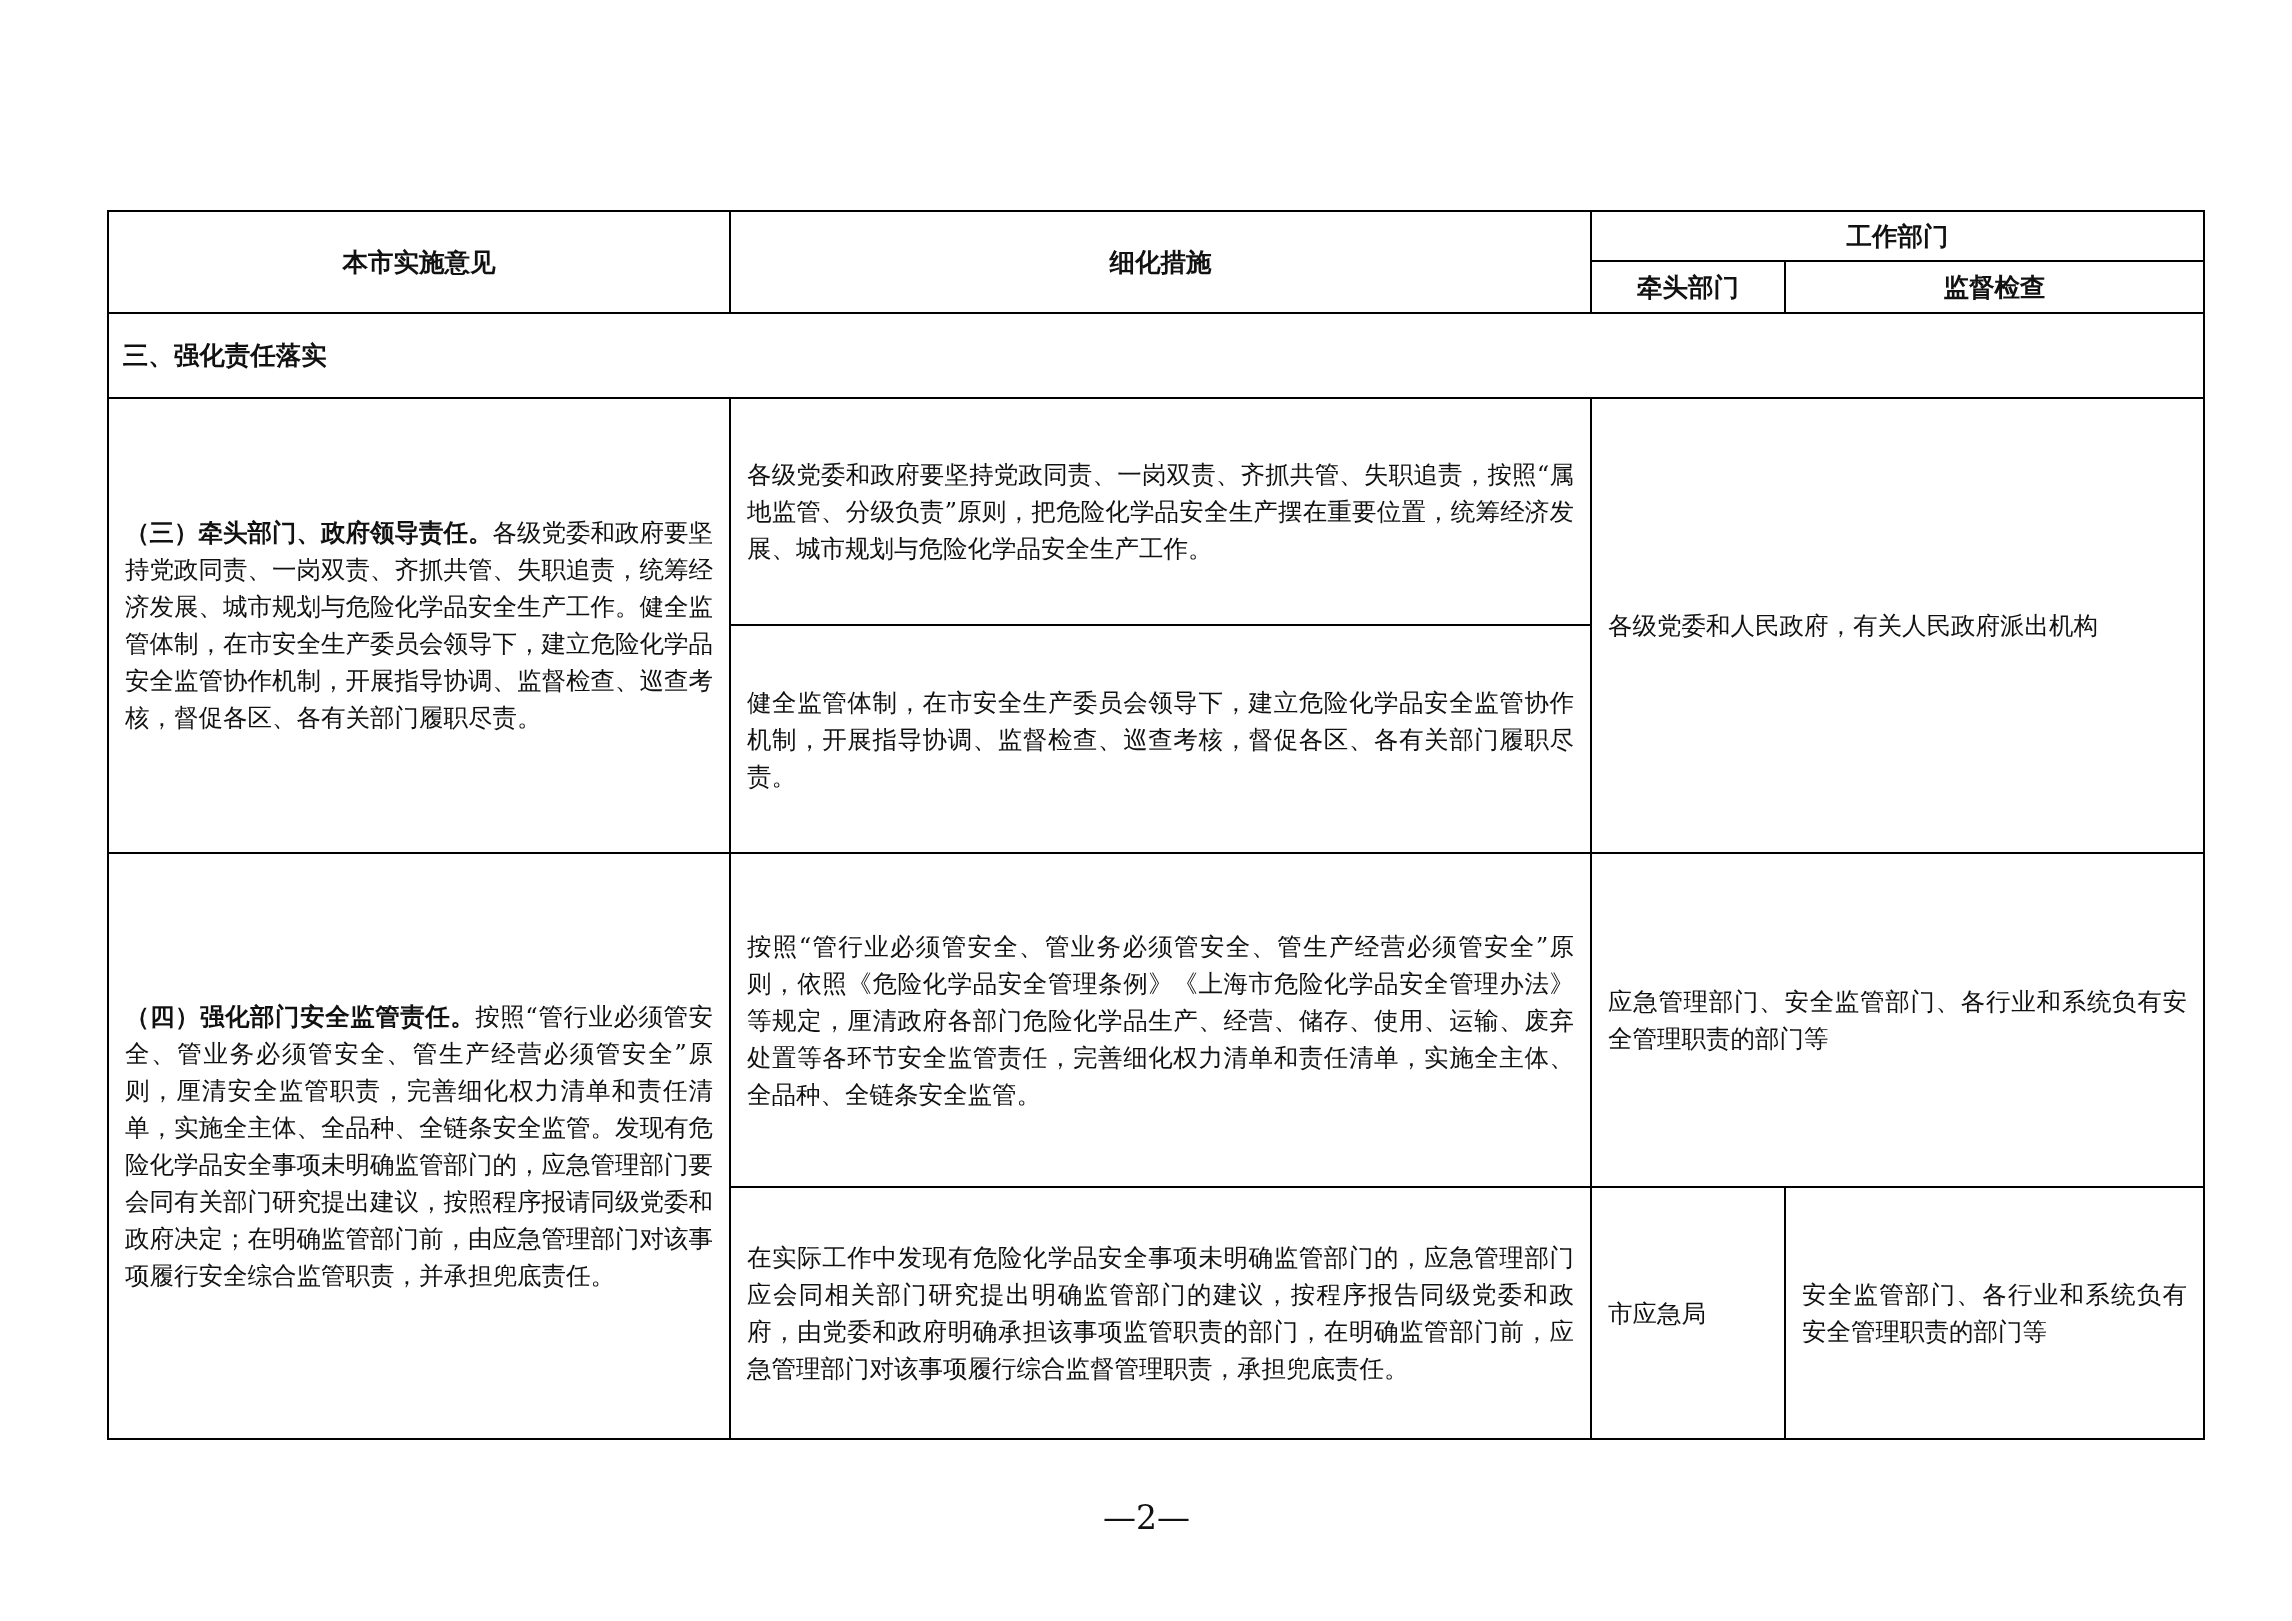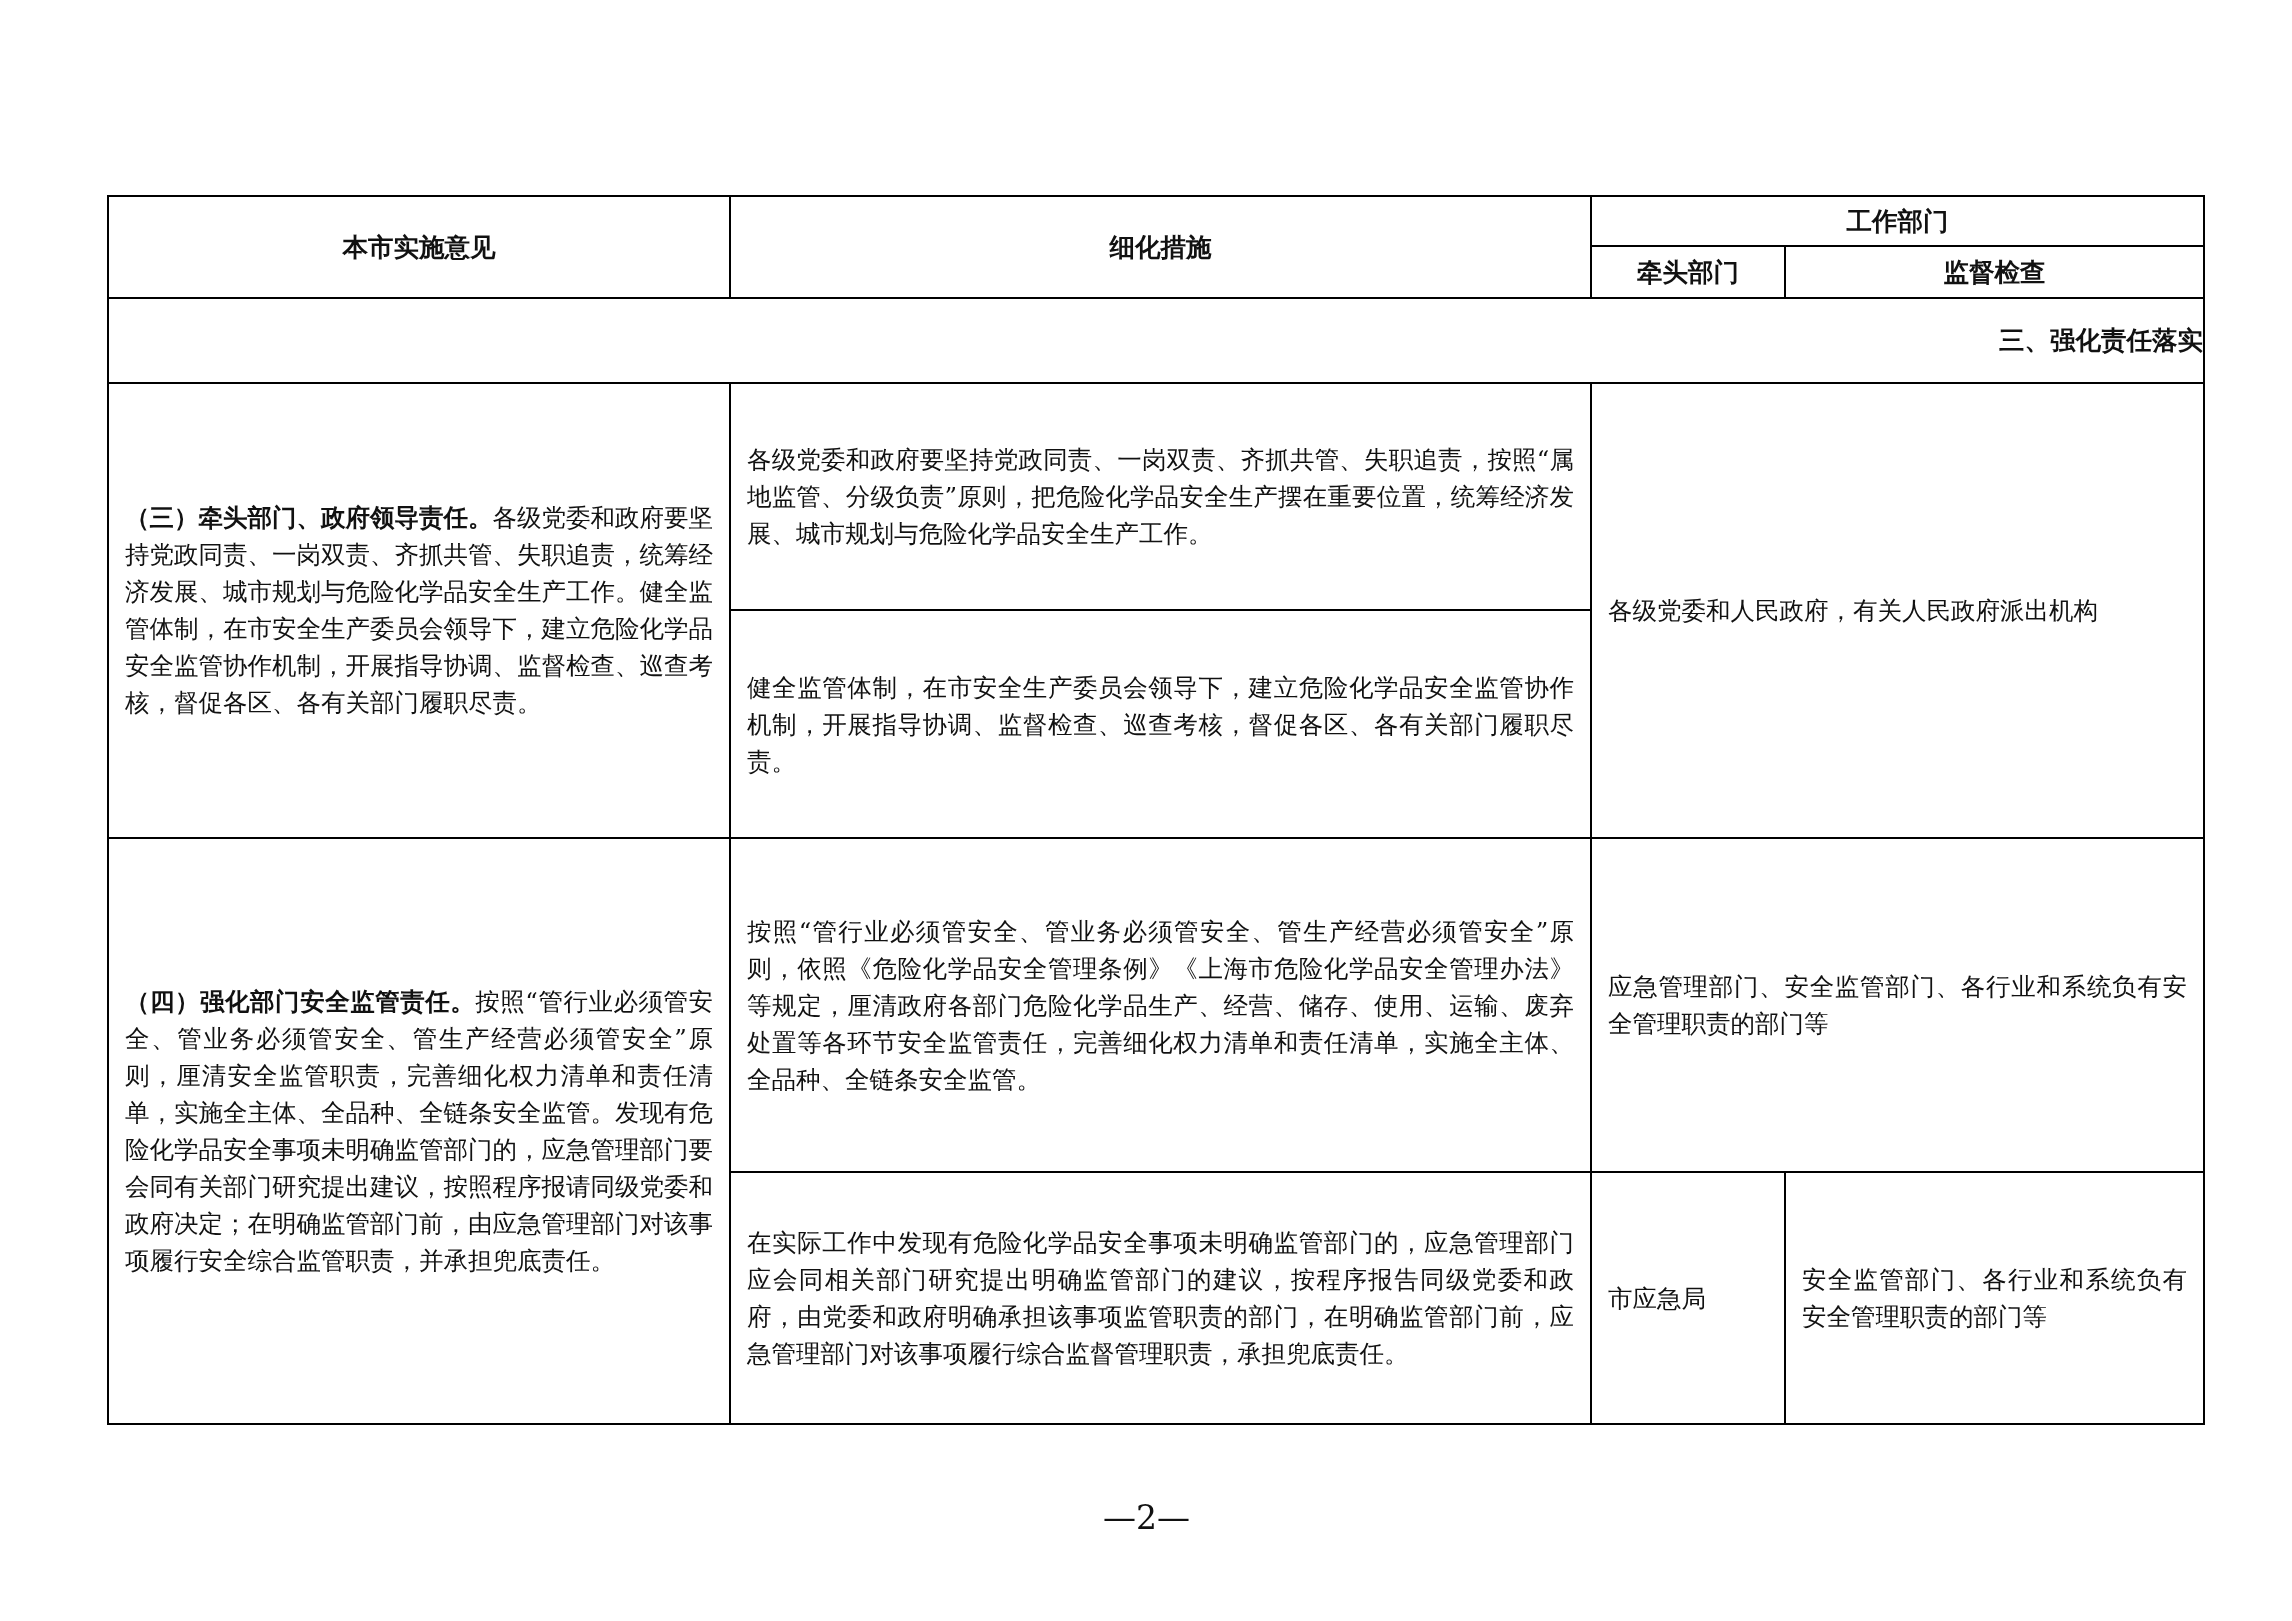--- a/index.html
+++ b/index.html
@@ -2,31 +2,31 @@
 <html><head>
 <meta charset="utf-8">
 <style>
   html, body { margin: 0; padding: 0; background: #ffffff; }
   body {
     width: 2293px; height: 1621px; position: relative; overflow: hidden;
     font-family: "DejaVu Serif", "Liberation Serif", serif;
     color: #111111;
   }
   .page-table {
-    position: absolute; left: 107px; top: 195px;
+    position: absolute; left: 107px; top: 210px;
     width: 2096px; height: 1230px;
     border-collapse: collapse; table-layout: fixed;
   }
   .page-table td {
     border: 2px solid #000000;
     padding: 0;
     vertical-align: middle;
   }
   .hdr { font-family: "DejaVu Sans", "Liberation Sans", sans-serif; font-weight: bold; font-size: 25.5px; text-align: center; }
-  .section-title { font-family: Liberation Mono, monospace; font-weight: bold; font-size: 25.5px; padding-left: 13.7px !important; text-align: right; }
+  .section-title { font-family: Liberation Mono, monospace; font-weight: bold; font-size: 25.5px; padding-left: 13.7px !important; }
   .txt { font-size: 24.5px; line-height: 37px; padding: 0 16px !important; text-align: justify; }
   .txt b { font-family: "DejaVu Sans", "Liberation Sans", sans-serif; font-weight: bold; }
   .page-num {
     position: absolute; left: 0; width: 2293px; top: 1498px;
     text-align: center; font-size: 33px;
     font-family: "DejaVu Serif", "Liberation Serif", serif;
   }
 </style>
 </head>
 <body>

